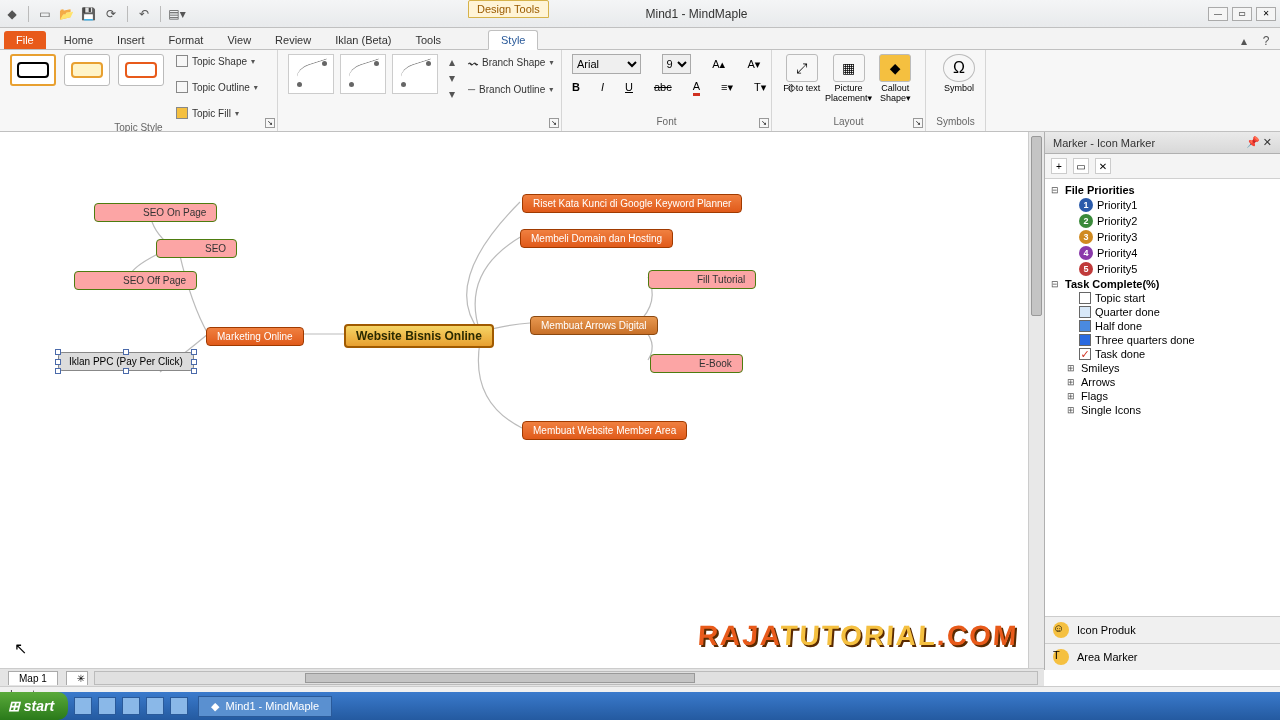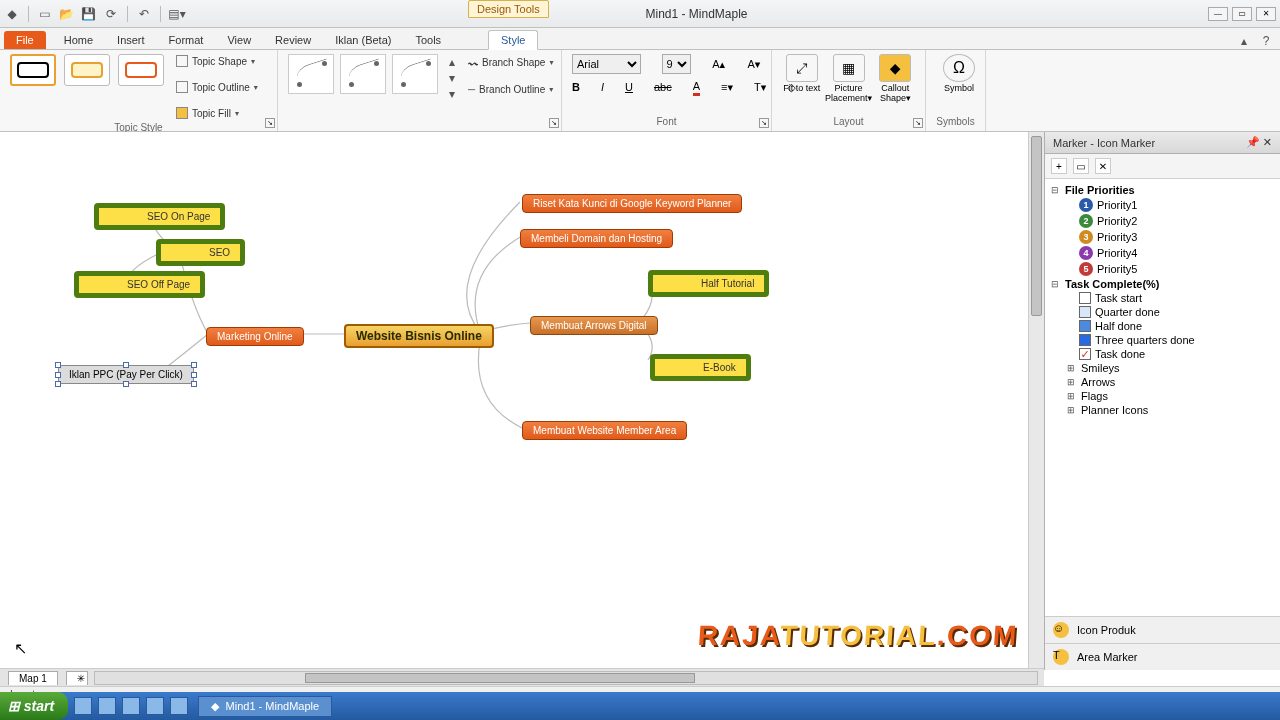--- a/index.html
+++ b/index.html
@@ -66,21 +66,21 @@
 
 .work { position:absolute; left:0; top:132px; right:0; bottom:50px; display:flex; }
 .canvas { flex:1; background:#fff; position:relative; overflow:hidden; }
 .vscroll { width:16px; background:#e8e8e8; border-left:1px solid #ccc; position:relative; }
 .vscroll-thumb { position:absolute; left:2px; right:2px; top:4px; height:180px; background:#c4c4c4; border:1px solid #999; border-radius:2px; }
 
 .node { position:absolute; padding:3px 10px; font-size:10px; border-radius:4px; white-space:nowrap; cursor:move; }
 .node.center { background:linear-gradient(#f5d465,#e8a030); border:2px solid #a05a00; font-weight:bold; font-size:12px; color:#2a2a00; }
 .node.orange { background:linear-gradient(#f08040,#e05a1a); border:1px solid #a03a00; color:#fff; }
 .node.brown { background:linear-gradient(#e89850,#c87028); border:1px solid #8a4810; color:#fff; }
-.node.outline { background:#fde047; border:5px solid #4d7c0f; color:#333;padding-left:48px; }
+.node.outline { background:#fca5a5; border:1px solid #4d7c0f; color:#333;padding-left:48px; }
 .node.editing { background:#dcdcdc; border:1px solid #888; color:#000; }
 .node.editing .handle { position:absolute; width:6px; height:6px; background:#fff; border:1px solid #4a6aaa; }
 
 svg.edges { position:absolute; left:0; top:0; width:100%; height:100%; pointer-events:none; }
 svg.edges path { stroke:#bbb; stroke-width:1.2; fill:none; }
 
 
 .panel { width:236px; background:#f4f4f4; border-left:1px solid #b0b0b0; display:flex; flex-direction:column; font-size:11px; }
 .panel-title { background:linear-gradient(#eaeaea,#d8d8d8); padding:4px 8px; font-weight:normal; color:#333; border-bottom:1px solid #b0b0b0; display:flex; justify-content:space-between; align-items:center; }
 .panel-toolbar { padding:4px 6px; display:flex; gap:6px; border-bottom:1px solid #d0d0d0; }
@@ -289,28 +289,28 @@
       <path d="M 208 202 Q 190 170 178 115"></path>
       <path d="M 166 110 Q 150 95 150 78"></path>
       <path d="M 166 118 Q 130 135 130 145"></path>
       <path d="M 208 202 Q 180 225 160 240"></path>
     </svg>
 
     <div class="node center" style="left:344px; top:192px">Website Bisnis Online</div>
     <div class="node orange" style="left:522px; top:62px">Riset Kata Kunci di Google Keyword Planner</div>
     <div class="node orange" style="left:520px; top:97px">Membeli Domain dan Hosting</div>
     <div class="node brown" style="left:530px; top:184px">Membuat Arrows Digital</div>
-    <div class="node outline" style="left:648px; top:138px">Half Tutorial</div>
+    <div class="node outline" style="left:648px; top:138px">Fill Tutorial</div>
     <div class="node outline" style="left:650px; top:222px">E-Book</div>
     <div class="node orange" style="left:522px; top:289px">Membuat Website Member Area</div>
     <div class="node orange" style="left:206px; top:195px">Marketing Online</div>
     <div class="node outline" style="left:156px; top:107px">SEO</div>
     <div class="node outline" style="left:94px; top:71px">SEO On Page</div>
     <div class="node outline" style="left:74px; top:139px">SEO Off Page</div>
-    <div class="node editing" style="left:58px; top:233px">
+    <div class="node editing" style="left:58px; top:220px">
       <span>Iklan PPC (Pay Per Click)</span>
       <span class="handle" style="left:-4px; top:-4px"></span><span class="handle" style="right:-4px; top:-4px"></span>
       <span class="handle" style="left:-4px; bottom:-4px"></span><span class="handle" style="right:-4px; bottom:-4px"></span>
       <span class="handle" style="left:50%; top:-4px; margin-left:-3px"></span>
       <span class="handle" style="left:50%; bottom:-4px; margin-left:-3px"></span>
       <span class="handle" style="left:-4px; top:50%; margin-top:-3px"></span>
       <span class="handle" style="right:-4px; top:50%; margin-top:-3px"></span>
     </div>
 
     <div class="watermark">
@@ -362,21 +362,21 @@
             <span>Priority5</span>
           </div>
         </div>
       <div class="tree-row">
           <span class="tree-toggle">⊟</span>
           <b>Task Complete(%)</b>
         </div>
       <div id="comp-rows">
           <div class="tree-row tree-indent2">
             <span class="tree-sq" style="background:#ffffff"></span>
-            <span>Task start</span>
+            <span>Topic start</span>
           </div>
           <div class="tree-row tree-indent2">
             <span class="tree-sq" style="background:#d8e8f8"></span>
             <span>Quarter done</span>
           </div>
           <div class="tree-row tree-indent2">
             <span class="tree-sq" style="background:#4a8ae0"></span>
             <span>Half done</span>
           </div>
           <div class="tree-row tree-indent2">
@@ -396,21 +396,21 @@
           <div class="tree-row tree-indent">
             <span class="tree-toggle">⊞</span>
             <span>Arrows</span>
           </div>
           <div class="tree-row tree-indent">
             <span class="tree-toggle">⊞</span>
             <span>Flags</span>
           </div>
           <div class="tree-row tree-indent">
             <span class="tree-toggle">⊞</span>
-            <span>Planner Icons</span>
+            <span>Single Icons</span>
           </div>
         </div>
     </div>
     <div class="panel-section">
         <div class="sico" style="background:#f5c040">☺</div>
         <span>Icon Produk</span>
       </div>
     <div class="panel-section">
         <div class="sico" style="background:#f5c040">T</div>
         <span>Area Marker</span>

